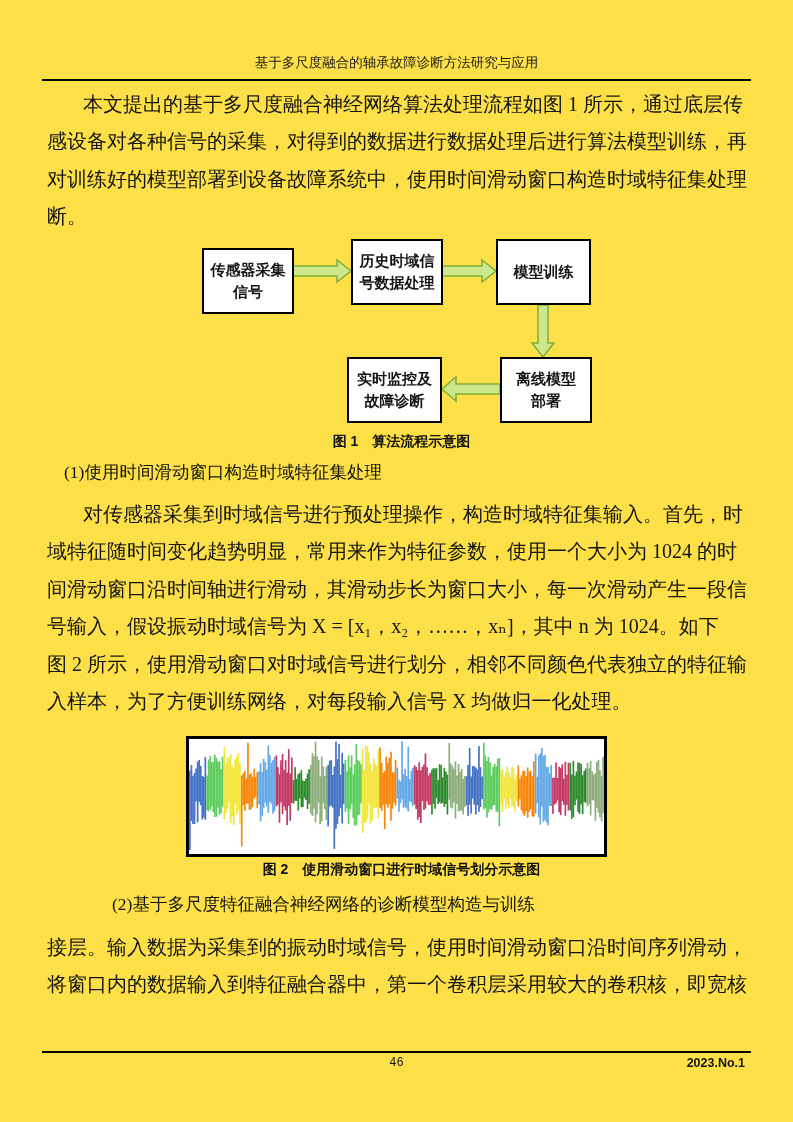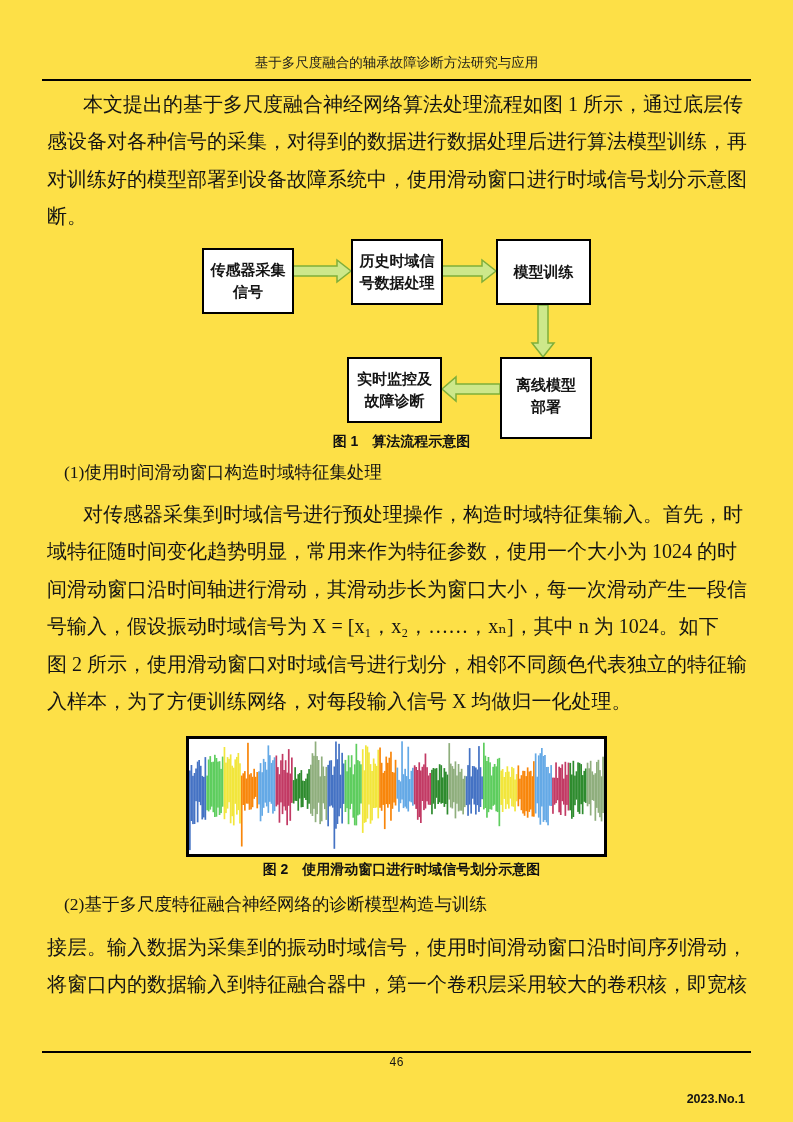--- a/index.html
+++ b/index.html
@@ -18,52 +18,52 @@
   .para .line.last { text-align-last:auto; white-space:normal; }
   .heading { position:absolute; left:64px; width:666px; font-size:17.5px; }
 
   .flow-box { position:absolute; border:2px solid #000; background:#fff;
               display:flex; align-items:center; justify-content:center;
               font-weight:700; font-size:15px; line-height:22px; text-align:center;
               white-space:pre-line; }
   #fbox1 { left:202px; top:248px; width:92px; height:66px; }
   #fbox2 { left:351px; top:239px; width:92px; height:66px; }
   #fbox3 { left:496px; top:239px; width:95px; height:66px; }
-  #fbox4 { left:500px; top:357px; width:92px; height:82px;font-family:Liberation Mono, monospace; }
+  #fbox4 { left:500px; top:357px; width:92px; height:66px; }
   #fbox5 { left:347px; top:357px; width:95px; height:66px; }
   .flow-arrows { position:absolute; left:180px; top:230px; width:440px; height:200px; pointer-events:none; }
 
   .caption { position:absolute; left:5px; width:100%; text-align:center;
              font-family:"Liberation Sans","DejaVu Sans",sans-serif;
              font-weight:700; font-size:14px; color:#111; }
   #caption1 { top:433px; }
   #caption2 { top:861px; }
 
   .fig2-frame { position:absolute; left:186px; top:736px; width:421px; height:121px;
                 border:3px solid #000; background:#fff; }
   .fig2-frame svg { display:block; }
 
   .footer-pagenum { position:absolute; top:1056px; left:0; width:100%; text-align:center;
                     font-family:Liberation Mono, monospace; font-size:12px; }
   .footer-issue { position:absolute; top:1056px; right:48px;
                   font-family:"Liberation Sans","DejaVu Sans",sans-serif;
-                  font-size:12.5px; font-weight:600;margin-top:36px; }
+                  font-size:12.5px; font-weight:600; }
 </style>
 </head>
 <body>
 
 <div class="page">
 
   <div class="header-title">基于多尺度融合的轴承故障诊断方法研究与应用</div>
   <div class="rule header-rule"></div>
 
   <div class="para" style="top:86px;">
     <div class="line first">本文提出的基于多尺度融合神经网络算法处理流程如图 1 所示，通过底层传</div>
     <div class="line">感设备对各种信号的采集，对得到的数据进行数据处理后进行算法模型训练，再</div>
-    <div class="line">对训练好的模型部署到设备故障系统中，使用滑动窗口进行时域信号划分示意图</div>
+    <div class="line">对训练好的模型部署到设备故障系统中，使用时间滑动窗口构造时域特征集处理</div>
     <div class="line last">断。</div>
   </div>
 
   <svg class="flow-arrows" viewBox="0 0 440 200">
     <polygon stroke-width="1.5" points="113,36 157,36 157,30 171,41 157,52 157,46 113,46" fill="#cde88a" stroke="#7fae3a"></polygon>
     <polygon stroke-width="1.5" points="262,36 302,36 302,30 316,41 302,52 302,46 262,46" fill="#cde88a" stroke="#7fae3a"></polygon>
     <polygon stroke-width="1.5" points="358,75 368,75 368,113 374,113 363,127 352,113 358,113" fill="#cde88a" stroke="#7fae3a"></polygon>
     <polygon stroke-width="1.5" points="320,154 276,154 276,147 262,159 276,171 276,164 320,164" fill="#cde88a" stroke="#7fae3a"></polygon>
   </svg>
   <div id="fbox1" class="flow-box">传感器采集
@@ -351,21 +351,21 @@
         <rect x="405.5" y="34.2" width="1.7" height="47.6" fill="#8fae7d"></rect>
         <rect x="407.0" y="22.9" width="1.7" height="46.0" fill="#8fae7d"></rect>
         <rect x="408.6" y="20.8" width="1.7" height="53.0" fill="#8fae7d"></rect>
         <rect x="410.1" y="31.1" width="1.7" height="47.1" fill="#8fae7d"></rect>
         <rect x="411.7" y="37.3" width="1.7" height="45.1" fill="#8fae7d"></rect>
         <rect x="413.2" y="17.7" width="1.7" height="56.3" fill="#8fae7d"></rect>
       </svg>
   </div>
   <div id="caption2" class="caption">图 2　使用滑动窗口进行时域信号划分示意图</div>
 
-  <div class="heading" style="top:892px;">(2)基于多尺度特征融合神经网络的诊断模型构造与训练</div>
+  <div class="heading" style="top:892px;margin-left:48px;">(2)基于多尺度特征融合神经网络的诊断模型构造与训练</div>
 
   <div class="para" style="top:929px;">
     <div class="line">接层。输入数据为采集到的振动时域信号，使用时间滑动窗口沿时间序列滑动，</div>
     <div class="line">将窗口内的数据输入到特征融合器中，第一个卷积层采用较大的卷积核，即宽核</div>
   </div>
 
   <div class="rule footer-rule"></div>
   <div class="footer-pagenum">46</div>
   <div class="footer-issue">2023.No.1</div>
 

